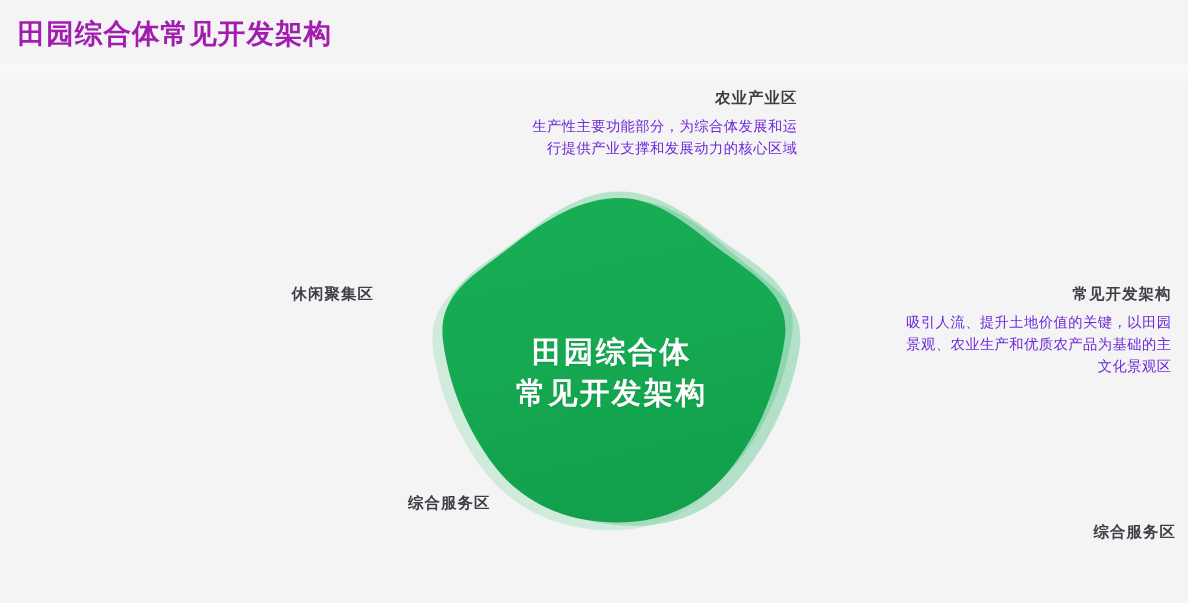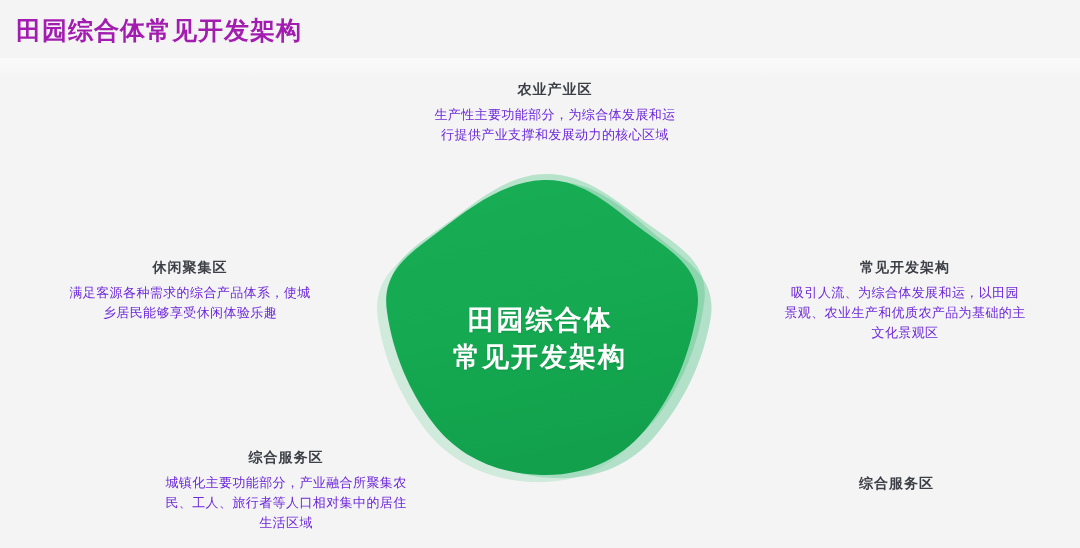--- a/index.html
+++ b/index.html
@@ -35,21 +35,21 @@
     top: 58px;
     width: 1080px;
     height: 22px;
     background: linear-gradient(to bottom, rgba(255,255,255,0.55), rgba(255,255,255,0));
     pointer-events: none;
   }
 
   
   #center-graphic {
     position: absolute;
-    left: 352px;
+    left: 368px;
     top: 160px;
     width: 376px;
     height: 340px;
   }
   .blob {
     position: absolute;
     width: 330px;
     height: 308px;
   }
   .blob svg {
@@ -73,21 +73,21 @@
     font-weight: bold;
     line-height: 37px;
     letter-spacing: 2px;
     text-shadow: 0 1px 2px rgba(0,0,0,0.10);
   }
   #center-label .ln { display: block; }
 
   
   .zone {
     position: absolute;
-    text-align: center;
+    text-align: right;
   }
   .zone-title {
     font-size: 14px;
     font-weight: bold;
     color: #3c3f45;
     letter-spacing: 1px;
     margin-bottom: 6px;
     line-height: 19px;
   }
   .zone-desc {
@@ -161,39 +161,30 @@
 <div class="zone" id="zone-agriculture">
   <div class="zone-title">农业产业区</div>
   <div class="zone-desc">
     <span class="ln">生产性主要功能部分，为综合体发展和运</span>
     <span class="ln">行提供产业支撑和发展动力的核心区域</span>
   </div>
 </div>
 
 <div class="zone" id="zone-leisure">
   <div class="zone-title">休闲聚集区</div>
-  <div class="zone-desc">
-    <span class="ln">满足客源各种需求的综合产品体系，使城</span>
-    <span class="ln">乡居民能够享受休闲体验乐趣</span>
-  </div>
 </div>
 
 <div class="zone" id="zone-culture">
   <div class="zone-title">常见开发架构</div>
   <div class="zone-desc">
-    <span class="ln">吸引人流、为综合体发展和运，以田园</span>
+    <span class="ln">吸引人流、提升土地价值的关键，以田园</span>
     <span class="ln">景观、农业生产和优质农产品为基础的主</span>
     <span class="ln">文化景观区</span>
   </div>
 </div>
 
 <div class="zone" id="zone-living">
   <div class="zone-title">综合服务区</div>
-  <div class="zone-desc">
-    <span class="ln">城镇化主要功能部分，产业融合所聚集农</span>
-    <span class="ln">民、工人、旅行者等人口相对集中的居住</span>
-    <span class="ln">生活区域</span>
-  </div>
 </div>
 
 <div class="zone" id="zone-service">
   <div class="zone-title">综合服务区</div>
 </div>
 
 </body></html>

